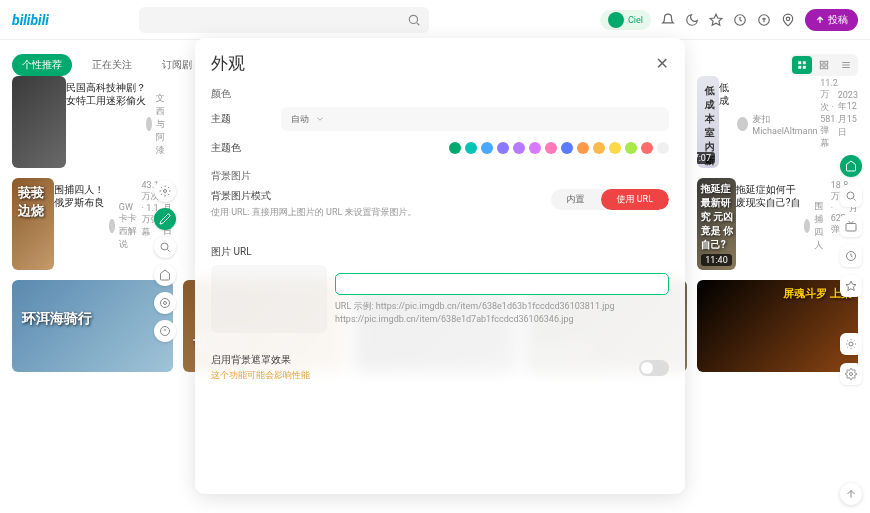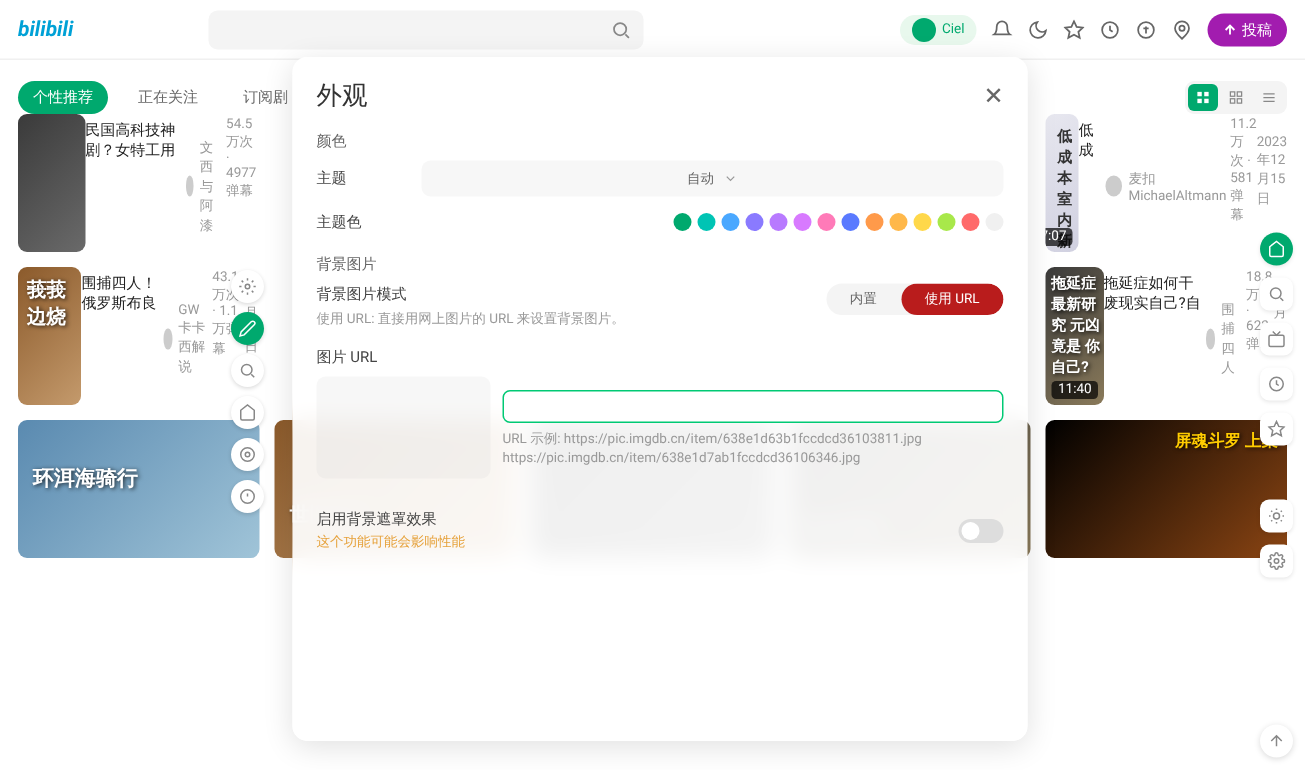--- a/index.html
+++ b/index.html
@@ -42,30 +42,30 @@
 .right-btn{width:22px;height:22px;border-radius:6px;background:#fff;box-shadow:0 1px 3px rgba(0,0,0,0.1);display:flex;align-items:center;justify-content:center;cursor:pointer;color:#888}
 .right-btn.home{background:#00a96e;color:#fff;border-radius:50%}
 .bottom-btn{position:absolute;right:8px;bottom:8px;width:22px;height:22px;border-radius:50%;background:#fff;box-shadow:0 1px 4px rgba(0,0,0,0.15);display:flex;align-items:center;justify-content:center;cursor:pointer;z-index:5}
 .modal{position:absolute;left:195px;top:38px;width:490px;height:456px;background:rgba(255,255,255,0.92);backdrop-filter:blur(8px);border-radius:10px;box-shadow:0 4px 20px rgba(0,0,0,0.12);z-index:20;padding:14px 16px;overflow:hidden}
 .modal-header{display:flex;align-items:center;justify-content:space-between;margin-bottom:12px}
 .modal-title{font-size:17px;font-weight:500;color:#333}
 .close-btn{cursor:pointer;color:#666;font-size:16px}
 .section-label{font-size:10px;color:#666;margin:8px 0 6px}
 .form-row{display:flex;align-items:center;margin-bottom:10px}
 .form-label{font-size:10px;color:#444;width:70px}
-.select-box{flex:1;height:24px;background:rgba(200,200,200,0.15);border-radius:6px;display:flex;align-items:center;justify-content:center;padding:0 10px;font-size:9px;color:#666;cursor:pointer}
+.select-box{flex:1;height:24px;background:rgba(200,200,200,0.15);border-radius:6px;display:flex;align-items:center;justify-content:flex-start;padding:0 10px;font-size:9px;color:#666;cursor:pointer}
 .color-dots{display:flex;gap:4px;flex-wrap:wrap;max-width:260px}
 .dot{width:12px;height:12px;border-radius:50%;cursor:pointer}
 .bg-section{margin-top:14px}
-.mode-row{display:flex;align-items:flex-start;justify-content:flex-end;margin-bottom:12px}
+.mode-row{display:flex;align-items:flex-start;justify-content:flex-end;margin-bottom:26px}
 .mode-left{flex:1}
 .mode-desc{font-size:9px;color:#999;margin-top:3px}
 .toggle-group{display:flex;background:rgba(200,200,200,0.2);border-radius:12px;overflow:hidden}
 .toggle-opt{padding:4px 16px;font-size:9px;color:#666;cursor:pointer}
-.toggle-opt.active{background:#b91c1c;color:#fff;border-radius:12px}
+.toggle-opt.active{background:#ef4444;color:#fff;border-radius:12px}
 .url-section{margin-top:10px}
 .url-row{display:flex;gap:8px;align-items:center;margin-top:6px}
 .preview-box{width:116px;height:68px;background:rgba(200,200,200,0.15);border-radius:6px}
 .url-input-col{flex:1}
 .url-input{width:100%;height:22px;border:1.5px solid #00c974;border-radius:5px;padding:0 6px;font-size:9px;outline:none;background:#fff}
 .url-hint{font-size:9px;color:#999;margin-top:5px;line-height:1.4}
 .mask-row{display:flex;align-items:center;justify-content:space-between;margin-top:20px}
 .mask-left .mask-title{font-size:10px;color:#444}
 .mask-left .mask-warn{font-size:9px;color:#e6a23c;margin-top:2px}
 .switch{width:30px;height:16px;background:#ddd;border-radius:8px;position:relative;cursor:pointer}
@@ -150,21 +150,20 @@
 </div>
 
 <div class="content">
   <div class="card">
     <div class="thumb t1"></div>
     <div class="card-title">民国高科技神剧？女特工用迷彩偷火车！笑疯了哈哈哈</div>
     <div class="card-meta">
         <div class="meta-avatar"></div>
         <span class="meta-name">文西与阿漆</span>
       </div>
-    <div class="card-stats">54.5万次 · 4977弹幕</div>
   </div>
   <div class="card" style="visibility:hidden"></div>
   <div class="card" style="visibility:hidden"></div>
   <div class="card" style="visibility:hidden"></div>
   <div class="card">
     <div class="thumb t2">
       <div class="th-text" style="top:8px;left:8px;font-size:10px;color:#333;text-shadow:none">低成本 室内
 新风除尘改造计划</div>
       <span class="duration">7:07</span>
     </div>

